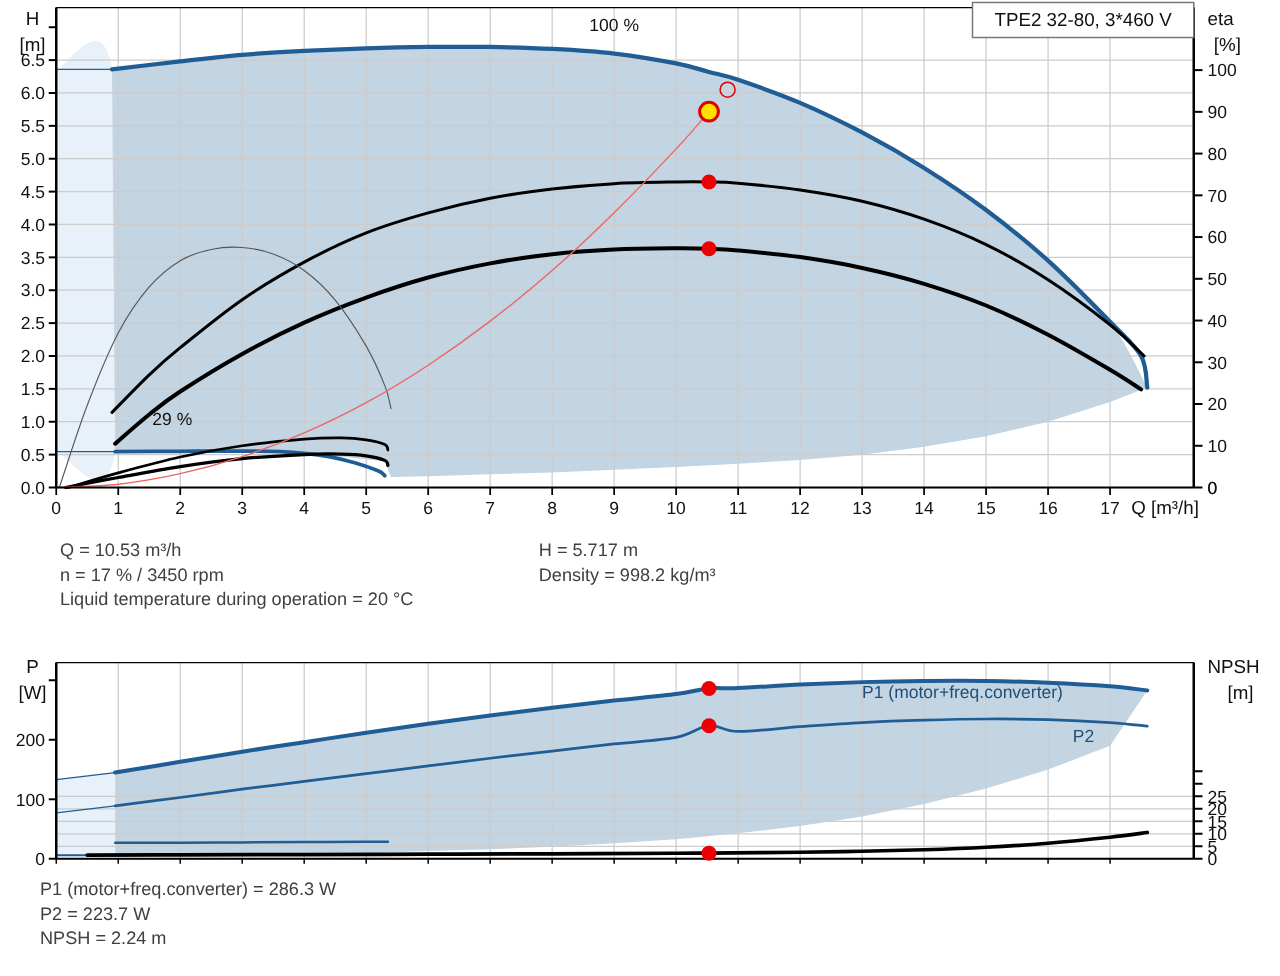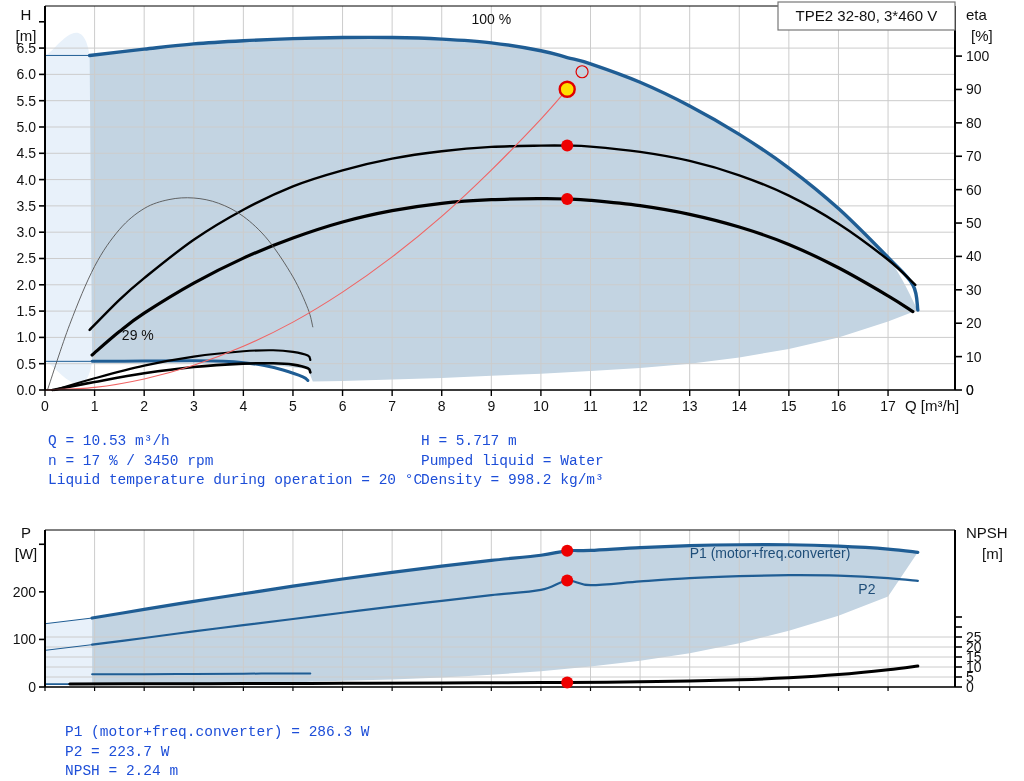--- a/index.html
+++ b/index.html
@@ -47,22 +47,22 @@
   }
   .title-box-text {
     font-size: 15px;
     fill: #111111;
     font-family: "Liberation Sans", sans-serif;
   }
   .info-block {
     position: absolute;
     font-size: 14.5px;
     line-height: 19.5px;
-    color: #1d4ed8;
-    font-family: Liberation Mono, monospace;
+    color: #404040;
+    font-family: Liberation Sans, sans-serif;
     white-space: pre;
   }
   .info-line { display: block; }
 </style>
 </head>
 <body>
 
 <div id="root">
 
   <div class="chart-panel" id="top-panel" style="left:0px; top:0px; width:1024px; height:425px;">
@@ -216,21 +216,21 @@
         <circle cx="567.1961852861035" cy="89.2701369863014" r="7.5" fill="#ffe000" stroke="#e00000" stroke-width="2.4"></circle>
         <circle cx="582.0735694822888" cy="71.75342465753425" r="6" fill="none" stroke="#e00000" stroke-width="1.2"></circle>
         <circle cx="567.1961852861035" cy="145.575652173913" r="6" fill="#ee0000" stroke="none"></circle>
         <circle cx="567.1961852861035" cy="199.00173913043477" r="6" fill="#ee0000" stroke="none"></circle>
         <rect x="778" y="2" width="177" height="28" fill="#ffffff" stroke="#777777" stroke-width="1.2"></rect>
         <text x="866.5" y="21" class="title-box-text" text-anchor="middle">TPE2 32-80, 3*460 V</text>
       </svg>
   </div>
 
   <div class="info-block" id="info-top-left" style="left:48px; top:432px;"><span class="info-line">Q = 10.53 m³/h</span><span class="info-line">n = 17 % / 3450 rpm</span><span class="info-line">Liquid temperature during operation = 20 °C</span></div>
-  <div class="info-block" id="info-top-right" style="left:421px; top:432px;"><span class="info-line">H = 5.717 m</span><span class="info-line">Pumped liquid = Water</span><span class="info-line">Density = 998.2 kg/m³</span></div>
+  <div class="info-block" id="info-top-right" style="left:431px; top:432px;"><span class="info-line">H = 5.717 m</span><span class="info-line">Density = 998.2 kg/m³</span></div>
 
   <div class="chart-panel" id="bottom-panel" style="left:0px; top:518px; width:1024px; height:182px;">
     <svg id="bottom-svg" width="1024" height="182">
         <rect x="45" y="12" width="910" height="157" fill="#ffffff"></rect>
         <path d="M45.00 105.72 L92.11 100.02 L92.11 166.15 L45.00 166.15 Z" fill="#e8f1fa" stroke="none"></path>
         <path d="M92.11 100.02 C100.79 98.59,127.24 94.23,144.18 91.45 C161.13 88.68,177.24 85.98,193.77 83.36 C210.30 80.75,226.83 78.29,243.37 75.75 C259.90 73.21,276.43 70.60,292.96 68.14 C309.49 65.68,326.02 63.30,342.55 61.00 C359.08 58.70,375.61 56.48,392.14 54.34 C408.67 52.20,425.20 50.14,441.73 48.16 C458.26 46.18,474.79 44.27,491.32 42.45 C507.85 40.62,524.38 38.88,540.91 37.22 C557.44 35.55,573.97 33.73,590.50 32.46 C607.03 31.19,623.56 30.40,640.10 29.60 C656.63 28.81,673.16 28.18,689.69 27.70 C706.22 27.22,722.75 26.91,739.28 26.75 C755.81 26.59,772.34 26.51,788.87 26.75 C805.40 26.99,821.93 27.46,838.46 28.18 C854.99 28.89,874.83 30.00,888.05 31.03 C901.28 32.06,912.85 33.81,917.81 34.36 L917.81 34.36 L888.05 78.61 L838.46 97.64 L788.87 112.86 L739.28 125.23 L689.69 135.22 L640.10 142.83 L590.50 148.54 L540.91 153.30 L491.32 156.63 L441.73 159.48 L392.14 161.39 L342.55 162.82 L310.31 163.77 L292.96 164.72 L243.37 165.43 L193.77 165.67 L144.18 165.91 L92.11 166.15 Z" fill="#c3d4e2" stroke="none"></path>
         <g>
           <line x1="45" y1="12" x2="45" y2="169" stroke="#cccccc" stroke-width="1"></line>
           <line x1="94.59128065395095" y1="12" x2="94.59128065395095" y2="169" stroke="#cccccc" stroke-width="1"></line>
           <line x1="144.1825613079019" y1="12" x2="144.1825613079019" y2="169" stroke="#cccccc" stroke-width="1"></line>
@@ -311,15 +311,15 @@
         <text x="966" y="20" class="axis-title" text-anchor="start">NPSH</text>
         <text x="982" y="41" class="axis-title" text-anchor="start">[m]</text>
         <text x="689.6866485013624" y="40.06969696969696" class="legend-label" text-anchor="start">P1 (motor+freq.converter)</text>
         <text x="858.2970027247956" y="75.75151515151515" class="legend-label" text-anchor="start">P2</text>
         <circle cx="567.1961852861035" cy="32.79060606060605" r="6" fill="#ee0000" stroke="none"></circle>
         <circle cx="567.1961852861035" cy="62.57303030303031" r="6" fill="#ee0000" stroke="none"></circle>
         <circle cx="567.1961852861035" cy="164.52" r="6" fill="#ee0000" stroke="none"></circle>
       </svg>
   </div>
 
-  <div class="info-block" id="info-bottom-left" style="left:65px; top:703px;margin-top:20px;"><span class="info-line">P1 (motor+freq.converter) = 286.3 W</span><span class="info-line">P2 = 223.7 W</span><span class="info-line">NPSH = 2.24 m</span></div>
+  <div class="info-block" id="info-bottom-left" style="left:32px; top:703px;"><span class="info-line">P1 (motor+freq.converter) = 286.3 W</span><span class="info-line">P2 = 223.7 W</span><span class="info-line">NPSH = 2.24 m</span></div>
 
 </div>
 
 </body></html>

